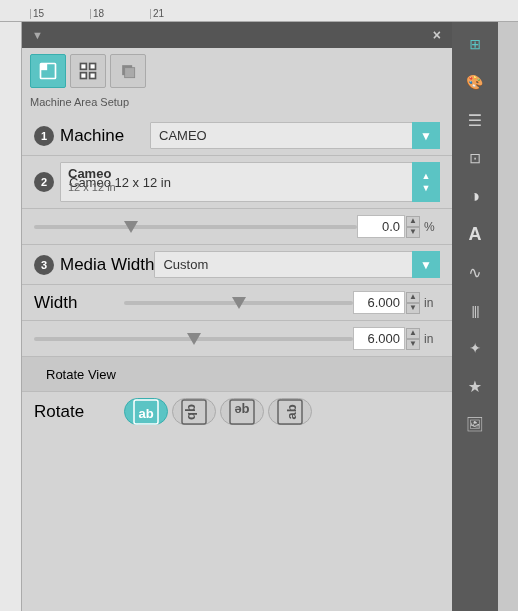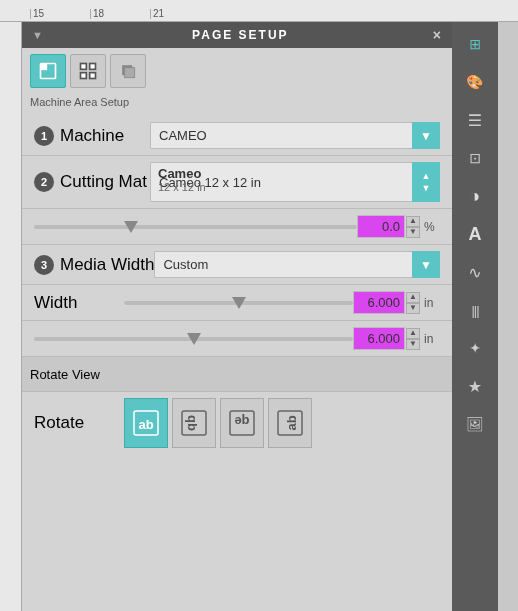--- a/index.html
+++ b/index.html
@@ -135,21 +135,21 @@
       padding: 6px 12px;
       min-height: 36px;
     }
     .form-row.bordered-top {
       border-top: 1px solid #bbb;
     }
     .form-row.section-header {
       background: #c8c8c8;
       border-top: 1px solid #bbb;
       border-bottom: 1px solid #bbb;
-      padding: 4px 8px;
+      padding: 4px 24px;
     }
 
     .step-badge {
       width: 20px;
       height: 20px;
       border-radius: 50%;
       background: #555;
       color: #fff;
       font-size: 11px;
       font-weight: bold;
@@ -231,21 +231,21 @@
       border-left: 7px solid transparent;
       border-right: 7px solid transparent;
       border-top: 12px solid #888;
       position: absolute;
       top: -4px;
       left: 30%;
       transform: translateX(-50%);
     }
     .spinner-input {
       width: 52px;
-      background: #d946ef;
+      background: #ffffff;
       border: 1px solid #bbb;
       padding: 3px 4px;
       font-size: 13px;
       text-align: right;
       color: #333;
     }
     .spinner-controls {
       display: flex;
       flex-direction: column;
       margin-left: 1px;
@@ -293,28 +293,28 @@
     }
 
     
     .rotate-area {
       display: flex;
       gap: 4px;
       align-items: center;
     }
     .rotate-btn {
       width: 44px;
-      height: 50px;
+      height: 27px;
       background: #ccc;
       border: 1px solid #aaa;
       display: flex;
       align-items: center;
       justify-content: center;
       cursor: pointer;
-      border-radius: 0;
+      border-radius: 14px;
     }
     .rotate-btn.active {
       background: #5bc4c4;
       border-color: #3aaeae;
     }
     .rotate-btn svg {
       width: 28px;
       height: 28px;
     }
 
@@ -366,21 +366,20 @@
 </div>
 
 <div class="main-area">
 
   <div class="ruler-left"></div>
 
   <div class="panel">
 
     <div class="panel-titlebar">
       <span style="margin-right:4px; color:#aaa; font-size:11px;">▼</span>
-      <span style="flex:1; text-align:center; letter-spacing:2px;">PAGE SETUP</span>
       <span class="panel-titlebar-close">×</span>
     </div>
 
     <div class="tab-row">
       <div class="tab-icon active">
         <svg viewBox="0 0 24 24" fill="white">
             <rect x="3" y="3" width="18" height="18" rx="1" fill="none" stroke="white" stroke-width="2"></rect>
             <rect x="3" y="3" width="8" height="8" fill="white"></rect>
           </svg>
       </div>
@@ -410,21 +409,20 @@
         <div class="dropdown-wrapper">
           <select class="dropdown">
             <option>CAMEO</option>
           </select>
           <div class="dropdown-arrow">▼</div>
         </div>
       </div>
 
       <div class="form-row bordered-top">
         <div class="step-badge">2</div>
-        <span class="row-label">Cutting Mat</span>
         <div class="dropdown-wrapper">
           <select class="dropdown" style="height:40px; padding-top:2px; padding-bottom:2px;">
             <option>Cameo 12 x 12 in</option>
           </select>
           <div class="dropdown-arrow" style="flex-direction:column; gap:2px;">
             <div style="font-size:9px;">▲</div>
             <div style="font-size:9px;">▼</div>
           </div>
           <div style="position:absolute; left:8px; top:4px; pointer-events:none;">
             <div class="dropdown-multi">

